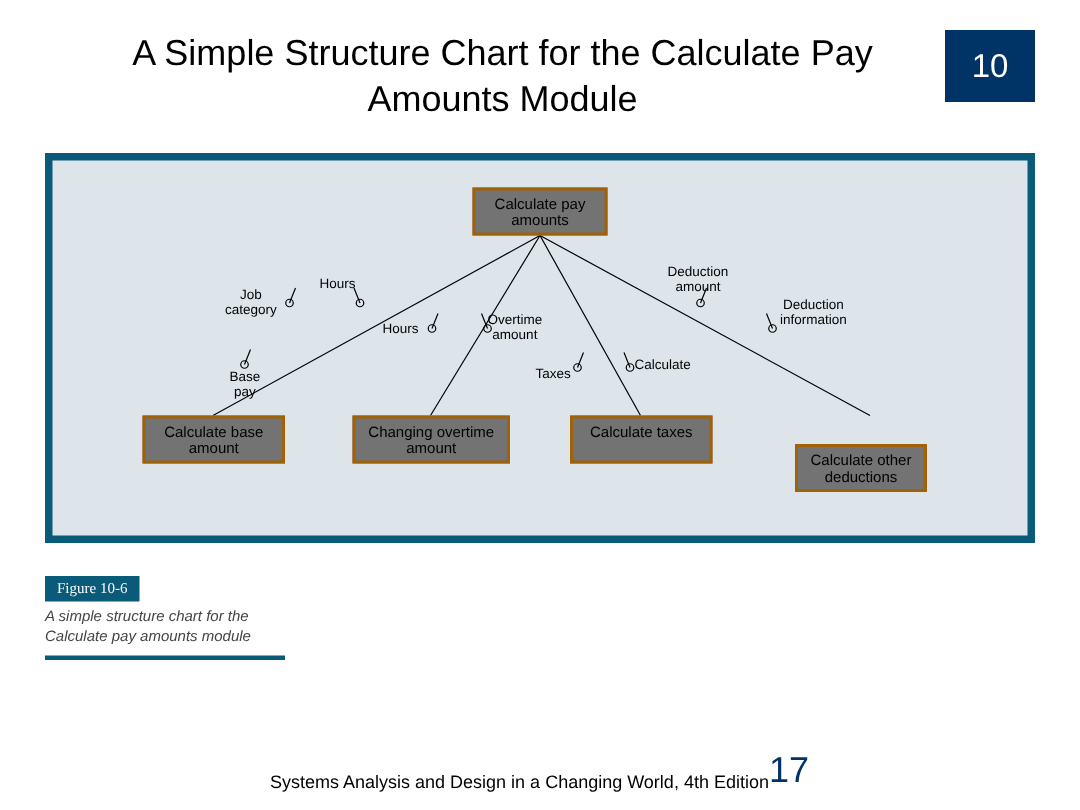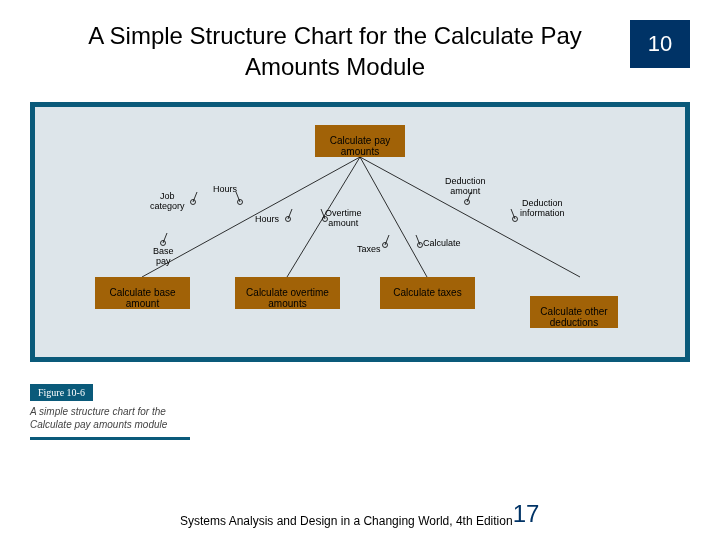--- a/index.html
+++ b/index.html
@@ -38,22 +38,22 @@
   }
   .chart-area {
     margin: 10px 30px 10px 30px;
     border: 5px solid #0a5a7a;
     background: #dde5ea;
     height: 250px;
     position: relative;
   }
   .node {
     position: absolute;
-    background: #a16207;
-    border: 6px solid #a16207;
+    background: #737373;
+    border: 2px solid #a16207;
     font-size: 10px;
     text-align: center;
     padding: 4px 2px;
     box-sizing: border-box;
     line-height: 1.1;
   }
   .root { left: 280px; top: 18px; width: 90px; height: 32px; }
   .leaf1 { left: 60px;  top: 170px; width: 95px; height: 32px; }
   .leaf2 { left: 200px; top: 170px; width: 105px; height: 32px; }
   .leaf3 { left: 345px; top: 170px; width: 95px; height: 32px; }
@@ -143,21 +143,21 @@
     <line class="ln" x1="253" y1="112" x2="257" y2="102"></line>
     <line class="ln" x1="290" y1="112" x2="286" y2="102"></line>
     <line class="ln" x1="350" y1="138" x2="354" y2="128"></line>
     <line class="ln" x1="385" y1="138" x2="381" y2="128"></line>
     <line class="ln" x1="432" y1="95" x2="436" y2="85"></line>
     <line class="ln" x1="480" y1="112" x2="476" y2="102"></line>
   </svg>
 
   <div class="node root">Calculate pay amounts</div>
   <div class="node leaf1">Calculate base amount</div>
-  <div class="node leaf2">Calculate overtime amounts</div>
+  <div class="node leaf2">Changing overtime amount</div>
   <div class="node leaf3">Calculate taxes</div>
   <div class="node leaf4">Calculate other deductions</div>
 
   <div class="edge-label" style="left:115px; top:85px;">Job<br>category</div>
   <div class="edge-label" style="left:178px; top:78px;">Hours</div>
   <div class="edge-label" style="left:118px; top:140px;">Base<br>pay</div>
   <div class="edge-label" style="left:220px; top:108px;">Hours</div>
   <div class="edge-label" style="left:290px; top:102px;">Overtime<br>amount</div>
   <div class="edge-label" style="left:322px; top:138px;">Taxes</div>
   <div class="edge-label" style="left:388px; top:132px;">Calculate</div>

